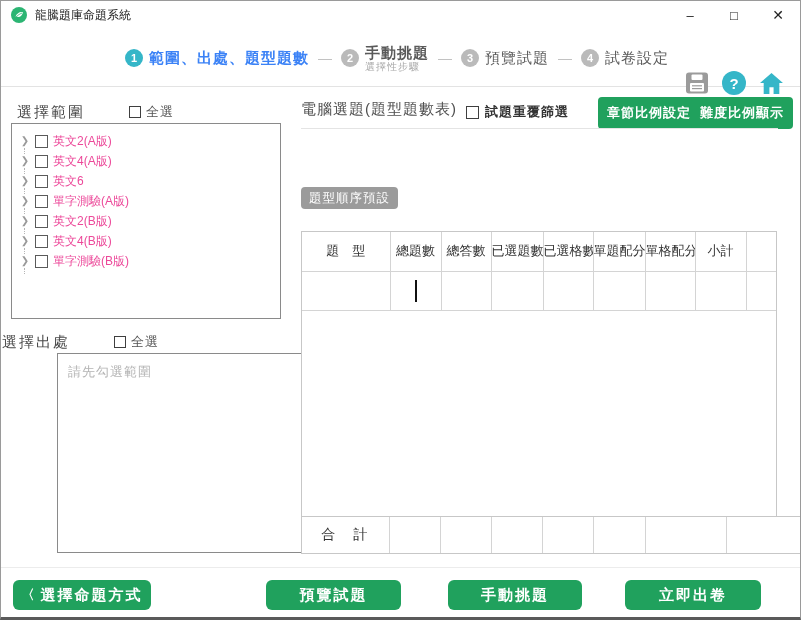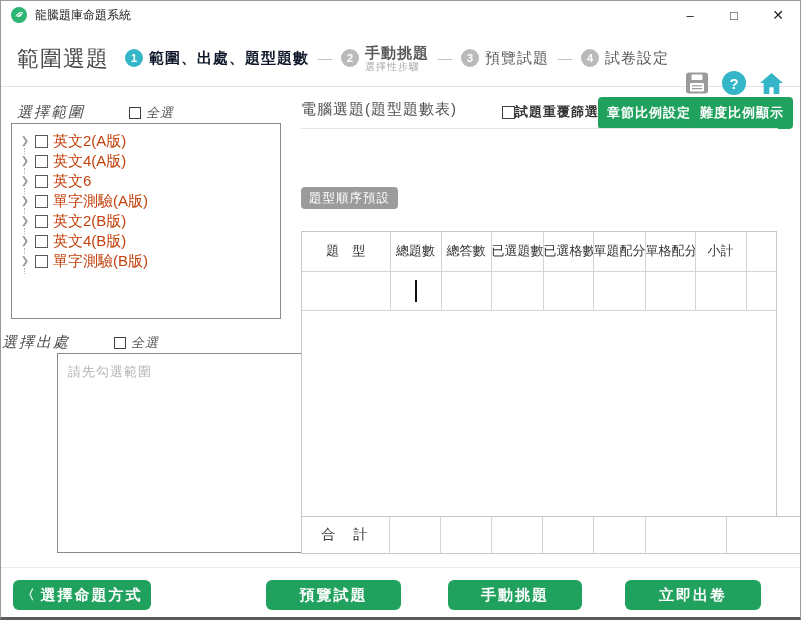--- a/index.html
+++ b/index.html
@@ -16,43 +16,43 @@
   .win-btn { width:44px; height:28px; display:flex; align-items:center; justify-content:center; font-size:13px; color:#222; cursor:default; }
   .win-btn.close { font-size:14px; }
   
   .header { position:absolute; top:28px; left:0; right:0; height:58px; background:#fff; border-bottom:1px solid #e3e3e3; }
   .page-title { position:absolute; left:16px; top:15px; font-size:22px; color:#4a4a4a; letter-spacing:1px; }
   .steps { position:absolute; left:124px; top:0; height:58px; display:flex; align-items:center; gap:9px; }
   .step { display:flex; align-items:center; gap:6px; }
   .step-circle { width:18px; height:18px; border-radius:50%; background:#bababa; color:#fff; font-size:11px; font-weight:bold; display:flex; align-items:center; justify-content:center; flex:0 0 18px; }
   .step.active .step-circle { background:#35b6c8; }
   .step-label { font-size:15px; color:#5a5a5a; letter-spacing:1px; white-space:nowrap; }
-  .step.active .step-label { color:#0f172a; font-weight:bold; }
+  .step.active .step-label { color:#3b82f6; font-weight:bold; }
   .step-col { display:flex; flex-direction:column; line-height:1.15; }
   .step-sub { font-size:10px; color:#a8a8a8; letter-spacing:1px; }
   .step-sep { color:#c2c2c2; font-size:14px; }
   .header-icons { position:absolute; right:16px; top:42px; display:flex; align-items:center; gap:13px; }
   .help-icon { width:24px; height:24px; border-radius:50%; background:#35b6c8; color:#fff; font-size:15px; font-weight:bold; display:flex; align-items:center; justify-content:center; }
   
-  .section-label-row { position:absolute; display:flex; align-items:flex-end;font-style:italic; }
+  .section-label-row { position:absolute; display:flex; align-items:flex-start; }
   .section-title { font-size:15px; color:#4a4a4a; letter-spacing:2px; }
   .selectall { display:flex; align-items:center; gap:5px; margin-left:44px; }
   .cb { display:inline-block; width:12px; height:12px; border:1.5px solid #3f3f3f; background:#fff; }
   .selectall-label { font-size:13px; color:#555; letter-spacing:1px; }
   .panel-box { position:absolute; left:10px; width:270px; background:#fff; border:1px solid #8a8a8a; }
   .tree { padding:7px 0 0 7px; }
   .tree-row { display:flex; align-items:center; height:20px; }
   .chev { position:relative; width:12px; color:#9a9a9a; font-size:10px; line-height:12px; text-align:center; }
   .chev::after { content:""; position:absolute; left:5px; top:13px; height:6px; border-left:1px dotted #b5b5b5; }
   .tree-cb { display:inline-block; width:13px; height:13px; border:1px solid #5a5a5a; background:#fff; margin:0 5px 0 4px; }
-  .tree-label { font-size:15px; color:#c2410c; }
+  .tree-label { font-size:12px; color:#ec4899; }
   .placeholder { padding:9px 10px; font-size:13px; color:#b4b4b4; letter-spacing:1px; }
   
   .main-title { position:absolute; left:300px; top:99px; font-size:15px; color:#4f4f4f; letter-spacing:1px; }
-  .dup-filter { position:absolute; left:501px; top:102px; display:flex; align-items:center; }
+  .dup-filter { position:absolute; left:465px; top:102px; display:flex; align-items:center; gap:6px; }
   .dup-filter .cb { width:13px; height:13px; }
   .dup-label { font-size:13px; color:#333; font-weight:bold; letter-spacing:1px; }
   .btn-green-sm { position:absolute; top:96px; height:25px; padding:16px 9px; background:#20a15d; color:#fff; font-size:13px; font-weight:bold; letter-spacing:1px; border:none; border-radius:4px; display:flex; align-items:center; font-family:inherit; }
   .divider { position:absolute; left:300px; top:127px; width:477px; height:1px; background:#e4e4e4; }
   .preset-btn { position:absolute; left:300px; top:186px; height:22px; padding:0 8px; background:#9b9b9b; color:#fff; font-size:12.5px; letter-spacing:1px; border:none; border-radius:4px; display:flex; align-items:center; font-family:inherit; }
   .grid-container { position:absolute; left:300px; top:230px; width:476px; height:290px; border:1px solid #c7c7c7; background:#fff; }
   table { border-collapse:collapse; table-layout:fixed; width:100%; }
   th, td { border-right:1px solid #d4d4d4; border-bottom:1px solid #d4d4d4; height:39px; text-align:center; font-size:13px; color:#333; font-weight:normal; padding:0; overflow:hidden; white-space:nowrap; }
   th:last-child, td:last-child { border-right:none; }
   .caret { display:inline-block; width:2px; height:22px; background:#111; vertical-align:middle; animation:blink 1.1s step-end infinite; }
@@ -77,21 +77,20 @@
     </svg>
     <span class="app-title">龍騰題庫命題系統</span>
     <div class="win-controls">
       <div class="win-btn">–</div>
       <div class="win-btn">□</div>
       <div class="win-btn close">✕</div>
     </div>
   </div>
 
   <div class="header">
-    <div class="page-title">範圍選題</div>
     <div class="steps">
       <div class="step active">
         <span class="step-circle">1</span>
         <span class="step-label">範圍、出處、題型題數</span>
       </div>
       <span class="step-sep">—</span>
       <div class="step">
         <span class="step-circle">2</span>
         <span class="step-col">
           <span class="step-label" style="font-weight:600;">手動挑題</span>

